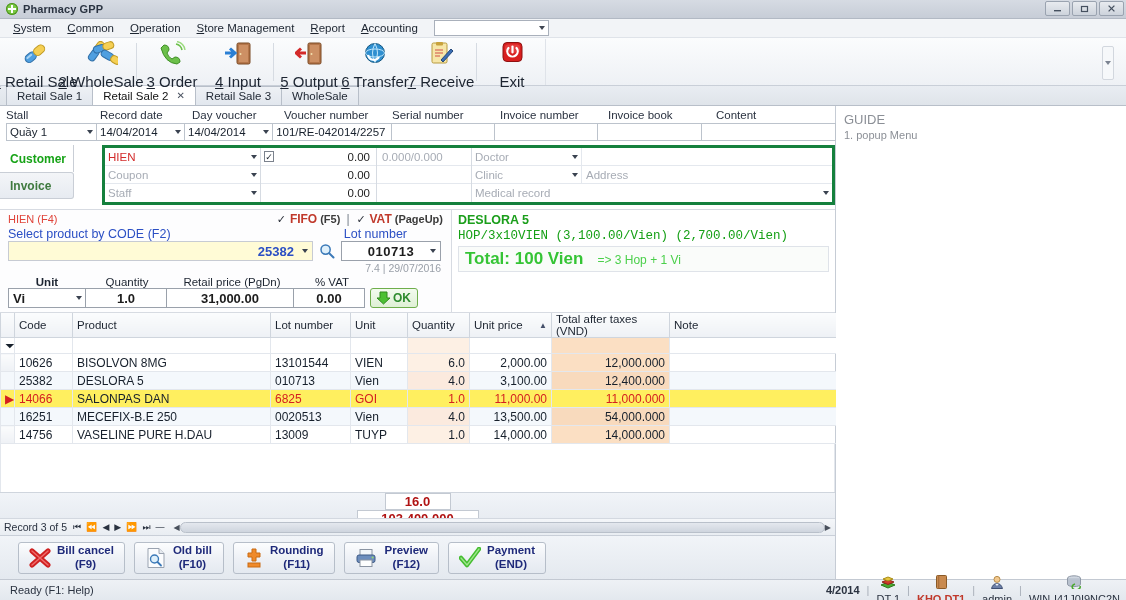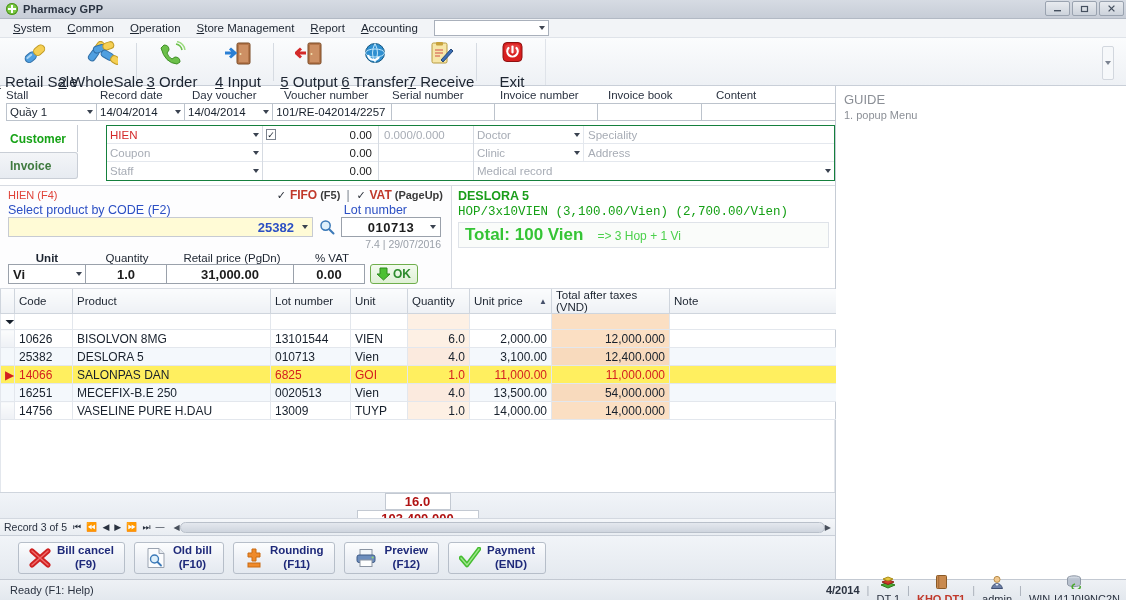--- a/index.html
+++ b/index.html
@@ -89,21 +89,21 @@
               border-top:4px solid #3a4250; margin-left:4px; }
 
   
   .cust-wrap { display:flex; padding:4px 0 4px 0; }
   .cust-tabs { width:97px; }
   .cust-tab { height:27px; display:flex; align-items:center; padding-left:10px;
               font-size:12px; font-weight:bold; }
   .cust-tab.sel { color:#17a317; background:#fff; border-right:1px solid #c9ced6; }
   .cust-tab.alt { color:#3f7a3f; background:linear-gradient(180deg,#f3f5f8,#e7ebf1);
                   border:1px solid #c9ced6; border-left:none; border-radius:0 3px 3px 0; }
-  .cust-fields { border:1px solid #15803d; background:#fff; display:flex;margin-left:28px; }
+  .cust-fields { border:3px solid #15803d; background:#fff; display:flex;margin-left:28px; }
   .cust-col { display:flex; flex-direction:column; }
   .crow { height:18px; border-bottom:1px solid #e4e8ee; display:flex; align-items:center;
           padding:0 3px; font-size:11.5px; }
   .crow:last-child { border-bottom:none; }
   .ph { color:#a7acb5; }
   .red { color:#d32a2a; }
   .num { width:100%; text-align:right; padding-right:3px; }
   .chk { width:11px; height:11px; border:1px solid #7b828d; background:#fff;
          display:inline-flex; align-items:center; justify-content:center; color:#1c2430; font-size:9px; }
 
@@ -362,20 +362,35 @@
       </div>
       <div class="lbl">Exit</div>
     </div>
 
     <div class="ribbon-expand">
         <i></i>
       </div>
     <div class="ribbon-rest"></div>
   </div>
 
+  <div class="tabstrip">
+    <div class="tab">
+        <span>Retail Sale 1</span>
+      </div>
+    <div class="tab active">
+      <span>Retail Sale 2</span>
+      <span class="x">✕</span>
+    </div>
+    <div class="tab">
+        <span>Retail Sale 3</span>
+      </div>
+    <div class="tab">
+        <span>WholeSale</span>
+      </div>
+  </div>
 
   <div class="body-split">
 
     <div class="left-pane">
 
       <div class="hdr">
         <div class="hdr-labels">
           <div style="width:94px">Stall</div>
           <div style="width:92px">Record date</div>
           <div style="width:92px">Day voucher</div>
@@ -451,23 +466,20 @@
           <div class="cust-col" style="width:95px;border-left:1px solid #d6dbe2">
             <div class="crow ph" style="padding-left:5px">0.000/0.000</div>
             <div class="crow"></div>
             <div class="crow"></div>
           </div>
           <div class="cust-col" style="width:361px;border-left:1px solid #d6dbe2">
             <div class="crow" style="padding:0">
               <div style="width:110px;display:flex;align-items:center;padding:0 3px;border-right:1px solid #e4e8ee;height:100%">
                 <span class="cap ph" style="flex:1">Doctor</span>
                   <i class="cb-arrow"></i>
-              </div>
-              <div style="flex:1;display:flex;align-items:center;padding:0 4px;height:100%">
-                <span class="ph">Speciality</span>
               </div>
             </div>
             <div class="crow" style="padding:0">
               <div style="width:110px;display:flex;align-items:center;padding:0 3px;border-right:1px solid #e4e8ee;height:100%">
                 <span class="cap ph" style="flex:1">Clinic</span>
                   <i class="cb-arrow"></i>
               </div>
               <div style="flex:1;display:flex;align-items:center;padding:0 4px;height:100%">
                 <span class="ph">Address</span>
               </div>

